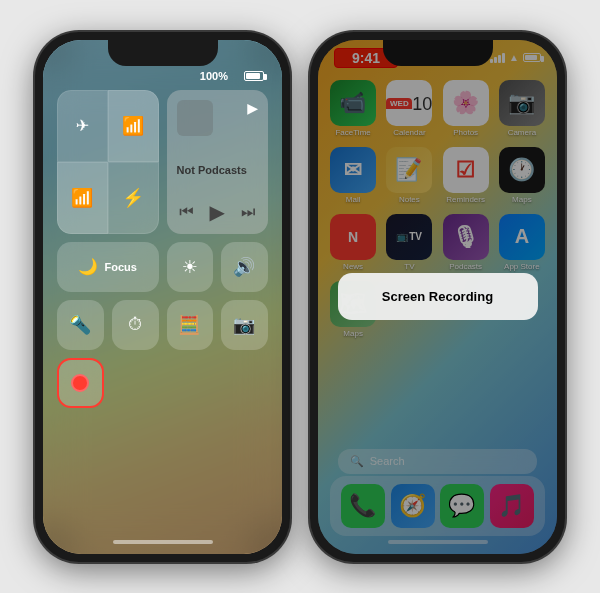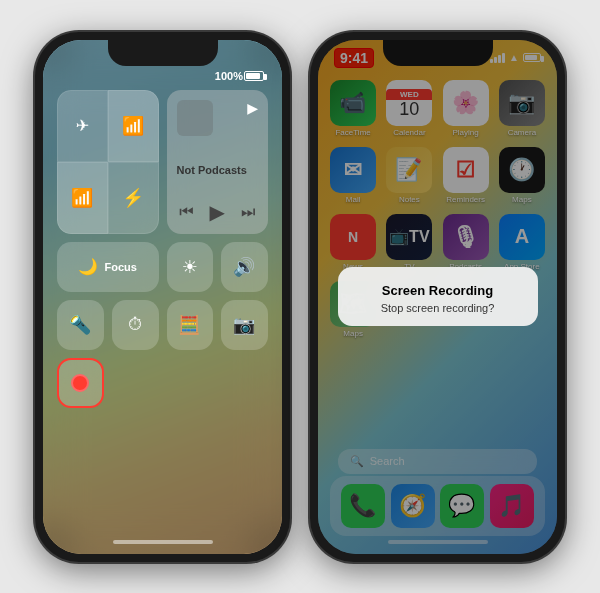--- a/index.html
+++ b/index.html
@@ -53,21 +53,21 @@
       backdrop-filter: blur(20px);
     }
     .cc-content {
       position: absolute;
       top: 30px; left: 14px; right: 14px; bottom: 14px;
     }
     .cc-status {
       display: flex;
       justify-content: flex-end;
       align-items: center;
-      gap: 1px;
+      gap: 16px;
       margin-bottom: 8px;
       padding-right: 4px;
     }
     .cc-status-text {
       color: white;
       font-size: 11px;
       font-weight: 600;
     }
     .battery-icon {
       width: 20px;
@@ -216,21 +216,21 @@
       align-items: center;
       padding: 8px 16px 0;
       position: relative;
       z-index: 5;
     }
     .p2-time {
       font-size: 14px;
       font-weight: 700;
       color: white;
       background: rgba(255,0,0,0.8);
-      padding: 1px 5px;
+      padding: 1px 17px;
       border-radius: 4px;
       border: 1.5px solid red;
     }
     .p2-status-icons {
       display: flex;
       gap: 4px;
       align-items: center;
     }
 
     
@@ -501,29 +501,29 @@
         </div>
       </div>
 
       <div class="app-grid">
 
         <div class="app-icon">
           <div class="app-icon-img app-facetime">📹</div>
           <span class="app-label">FaceTime</span>
         </div>
         <div class="app-icon">
-          <div class="app-icon-img app-calendar" style="display:flex;flex-direction:column;align-items:center;justify-content:center;padding-top:2px;">
+          <div class="app-icon-img app-calendar" style="display:flex;flex-direction:row;align-items:center;justify-content:center;padding-top:2px;">
             <span style="font-size:7px;color:#ff3b30;font-weight:700;background:#ff3b30;color:white;width:100%;text-align:center;border-radius:4px 4px 0 0;padding:1px 0;font-size:8px;">WED</span>
             <span style="font-size:18px;color:#333;font-weight:300;line-height:1;">10</span>
           </div>
           <span class="app-label">Calendar</span>
         </div>
         <div class="app-icon">
           <div class="app-icon-img app-photos">🌸</div>
-          <span class="app-label">Playing</span>
+          <span class="app-label">Photos</span>
         </div>
         <div class="app-icon">
           <div class="app-icon-img app-camera">📷</div>
           <span class="app-label">Camera</span>
         </div>
 
         <div class="app-icon">
           <div class="app-icon-img app-mail">✉</div>
           <span class="app-label">Mail</span>
         </div>
@@ -538,21 +538,21 @@
         <div class="app-icon">
           <div class="app-icon-img app-clock">🕐</div>
           <span class="app-label">Maps</span>
         </div>
 
         <div class="app-icon">
           <div class="app-icon-img app-news" style="font-size:14px;font-weight:900;">N</div>
           <span class="app-label">News</span>
         </div>
         <div class="app-icon">
-          <div class="app-icon-img app-tv" style="font-size:16px;font-weight:700;color:white;text-align:right;">📺TV</div>
+          <div class="app-icon-img app-tv" style="font-size:10px;font-weight:700;color:white;text-align:right;">📺TV</div>
           <span class="app-label">TV</span>
         </div>
         <div class="app-icon">
           <div class="app-icon-img app-podcasts">🎙</div>
           <span class="app-label">Podcasts</span>
         </div>
         <div class="app-icon">
           <div class="app-icon-img app-appstore" style="font-size:20px;font-weight:900;">A</div>
           <span class="app-label">App Store</span>
         </div>
@@ -583,20 +583,19 @@
         <div class="dock-icon dock-messages">💬</div>
         <div class="dock-icon dock-music">🎵</div>
       </div>
 
       <div class="home-bar"></div>
 
       <div class="dialog-overlay">
         <div class="dialog">
           <div class="dialog-content">
             <div class="dialog-title">Screen Recording</div>
-            <div class="dialog-message">Stop screen recording?</div>
           </div>
         </div>
       </div>
 
     </div>
   </div>
 </div>
 
 </body></html>

